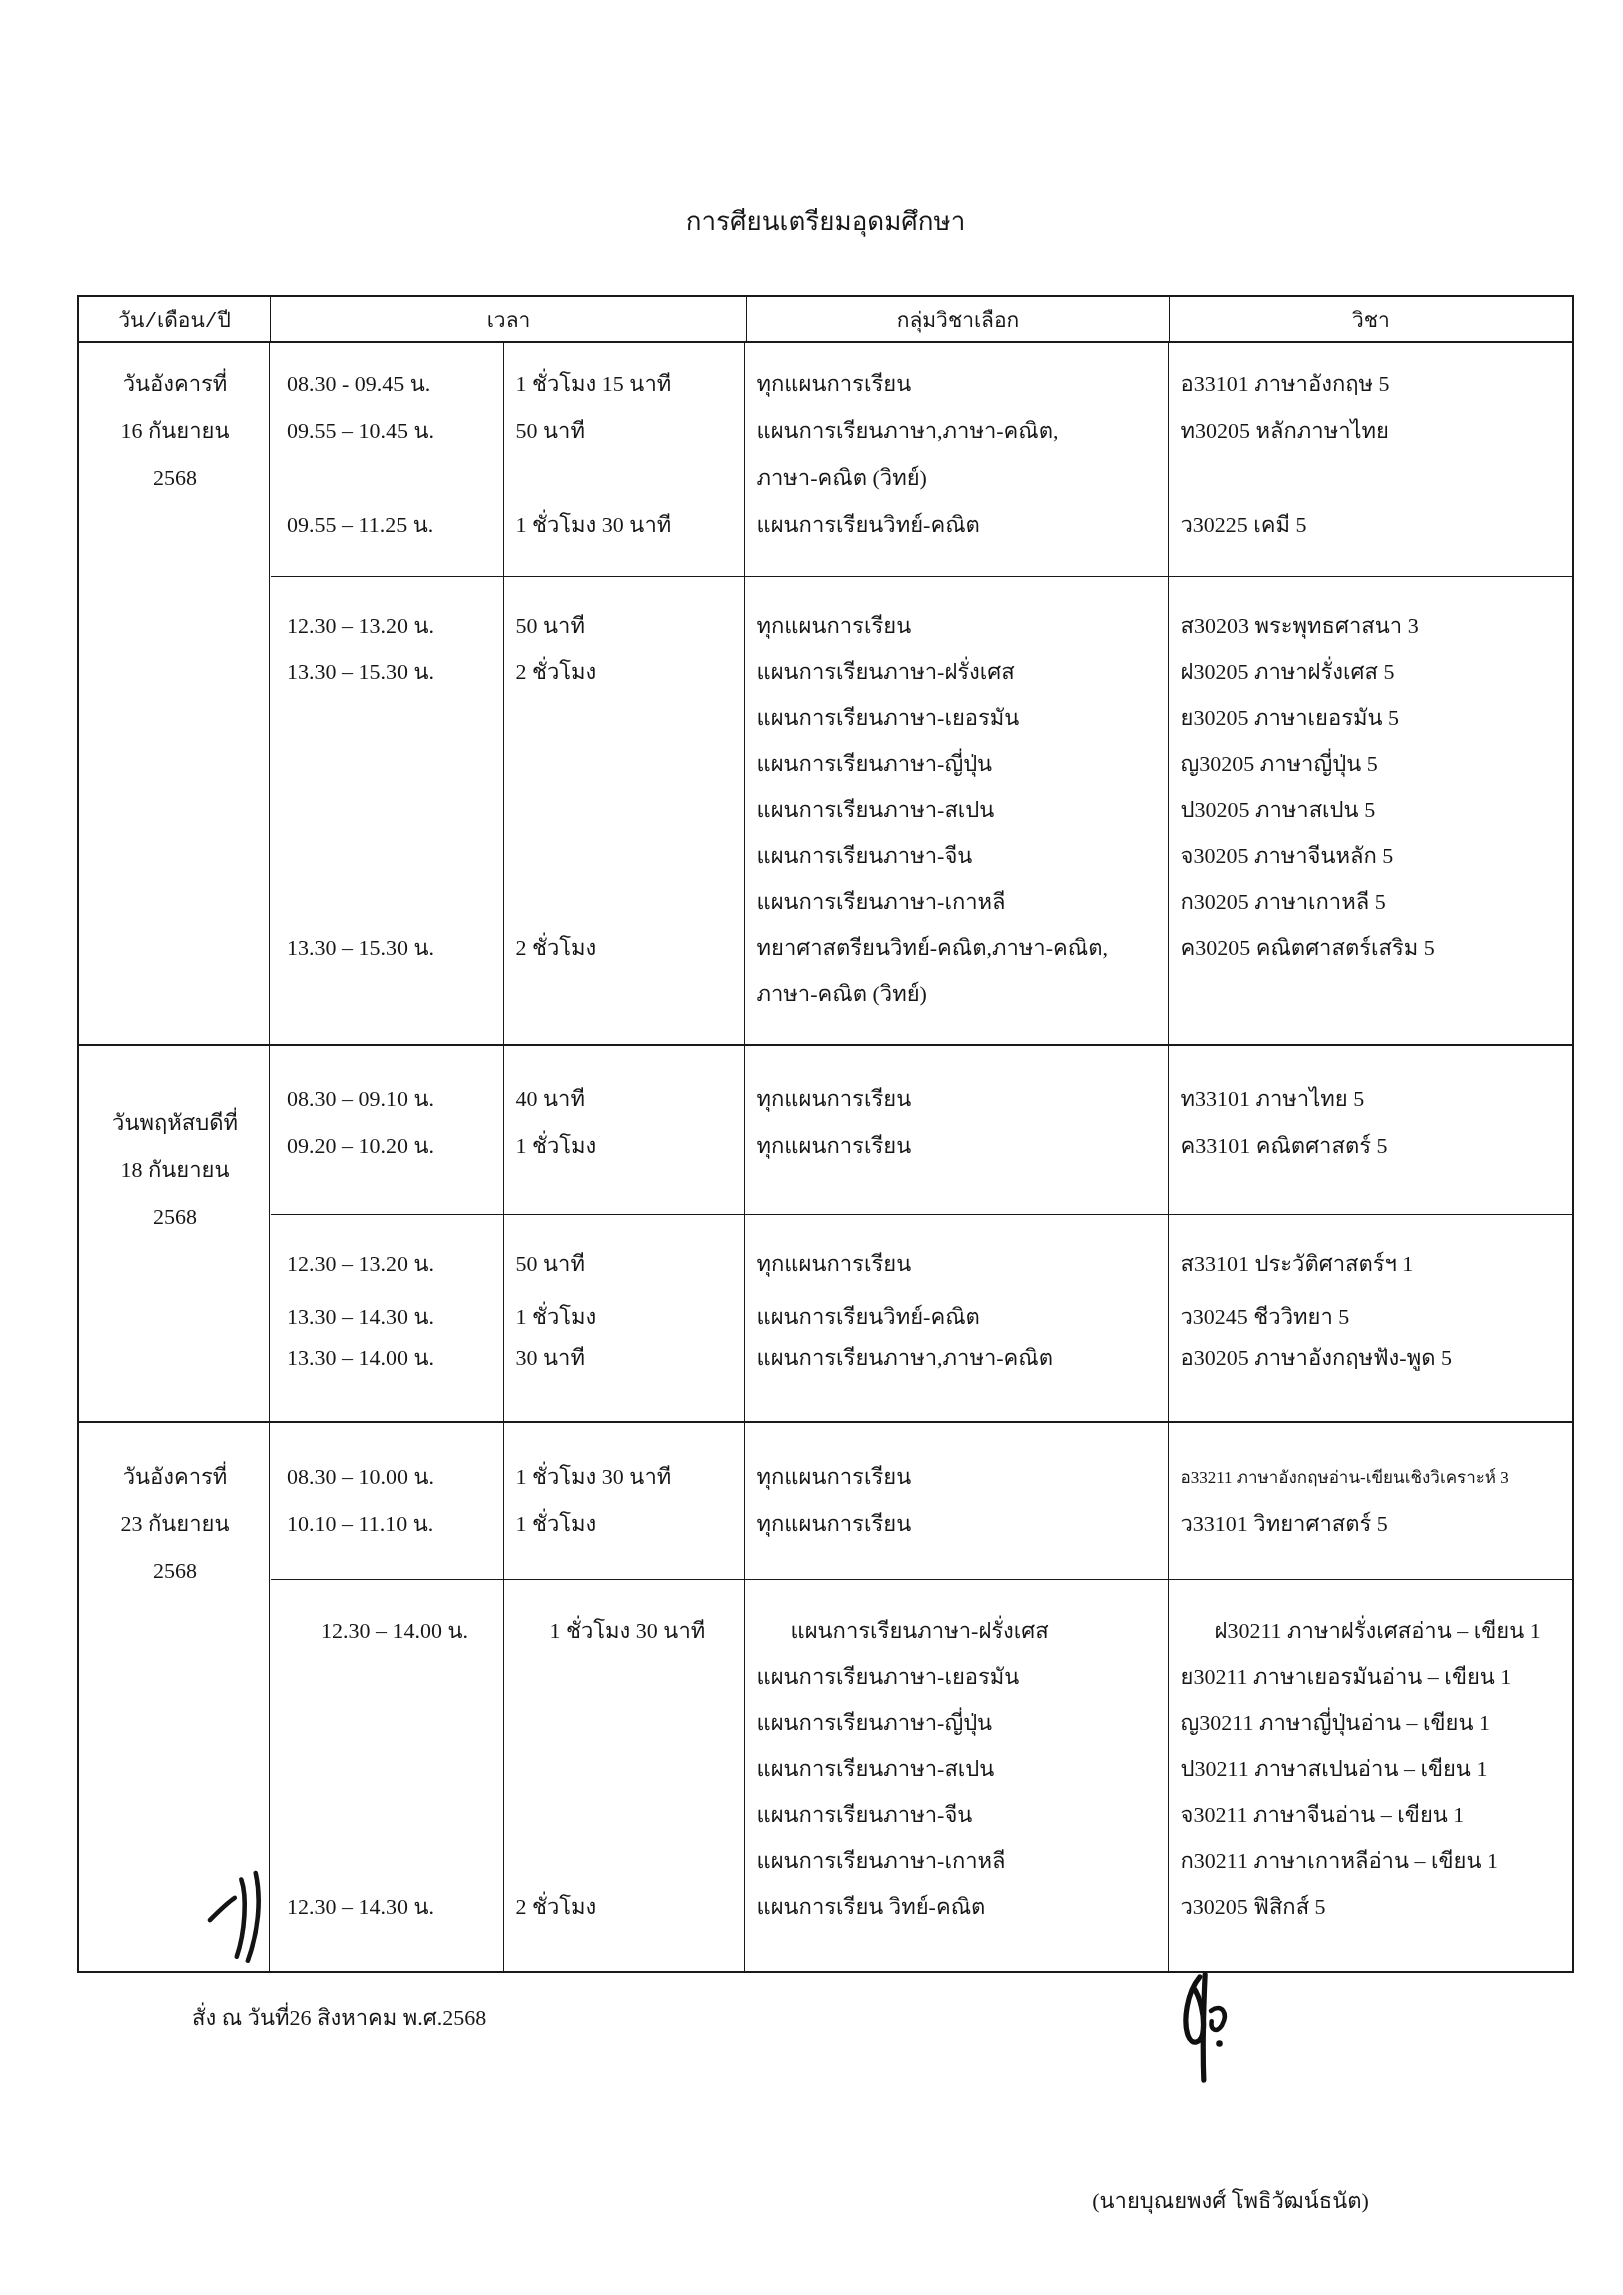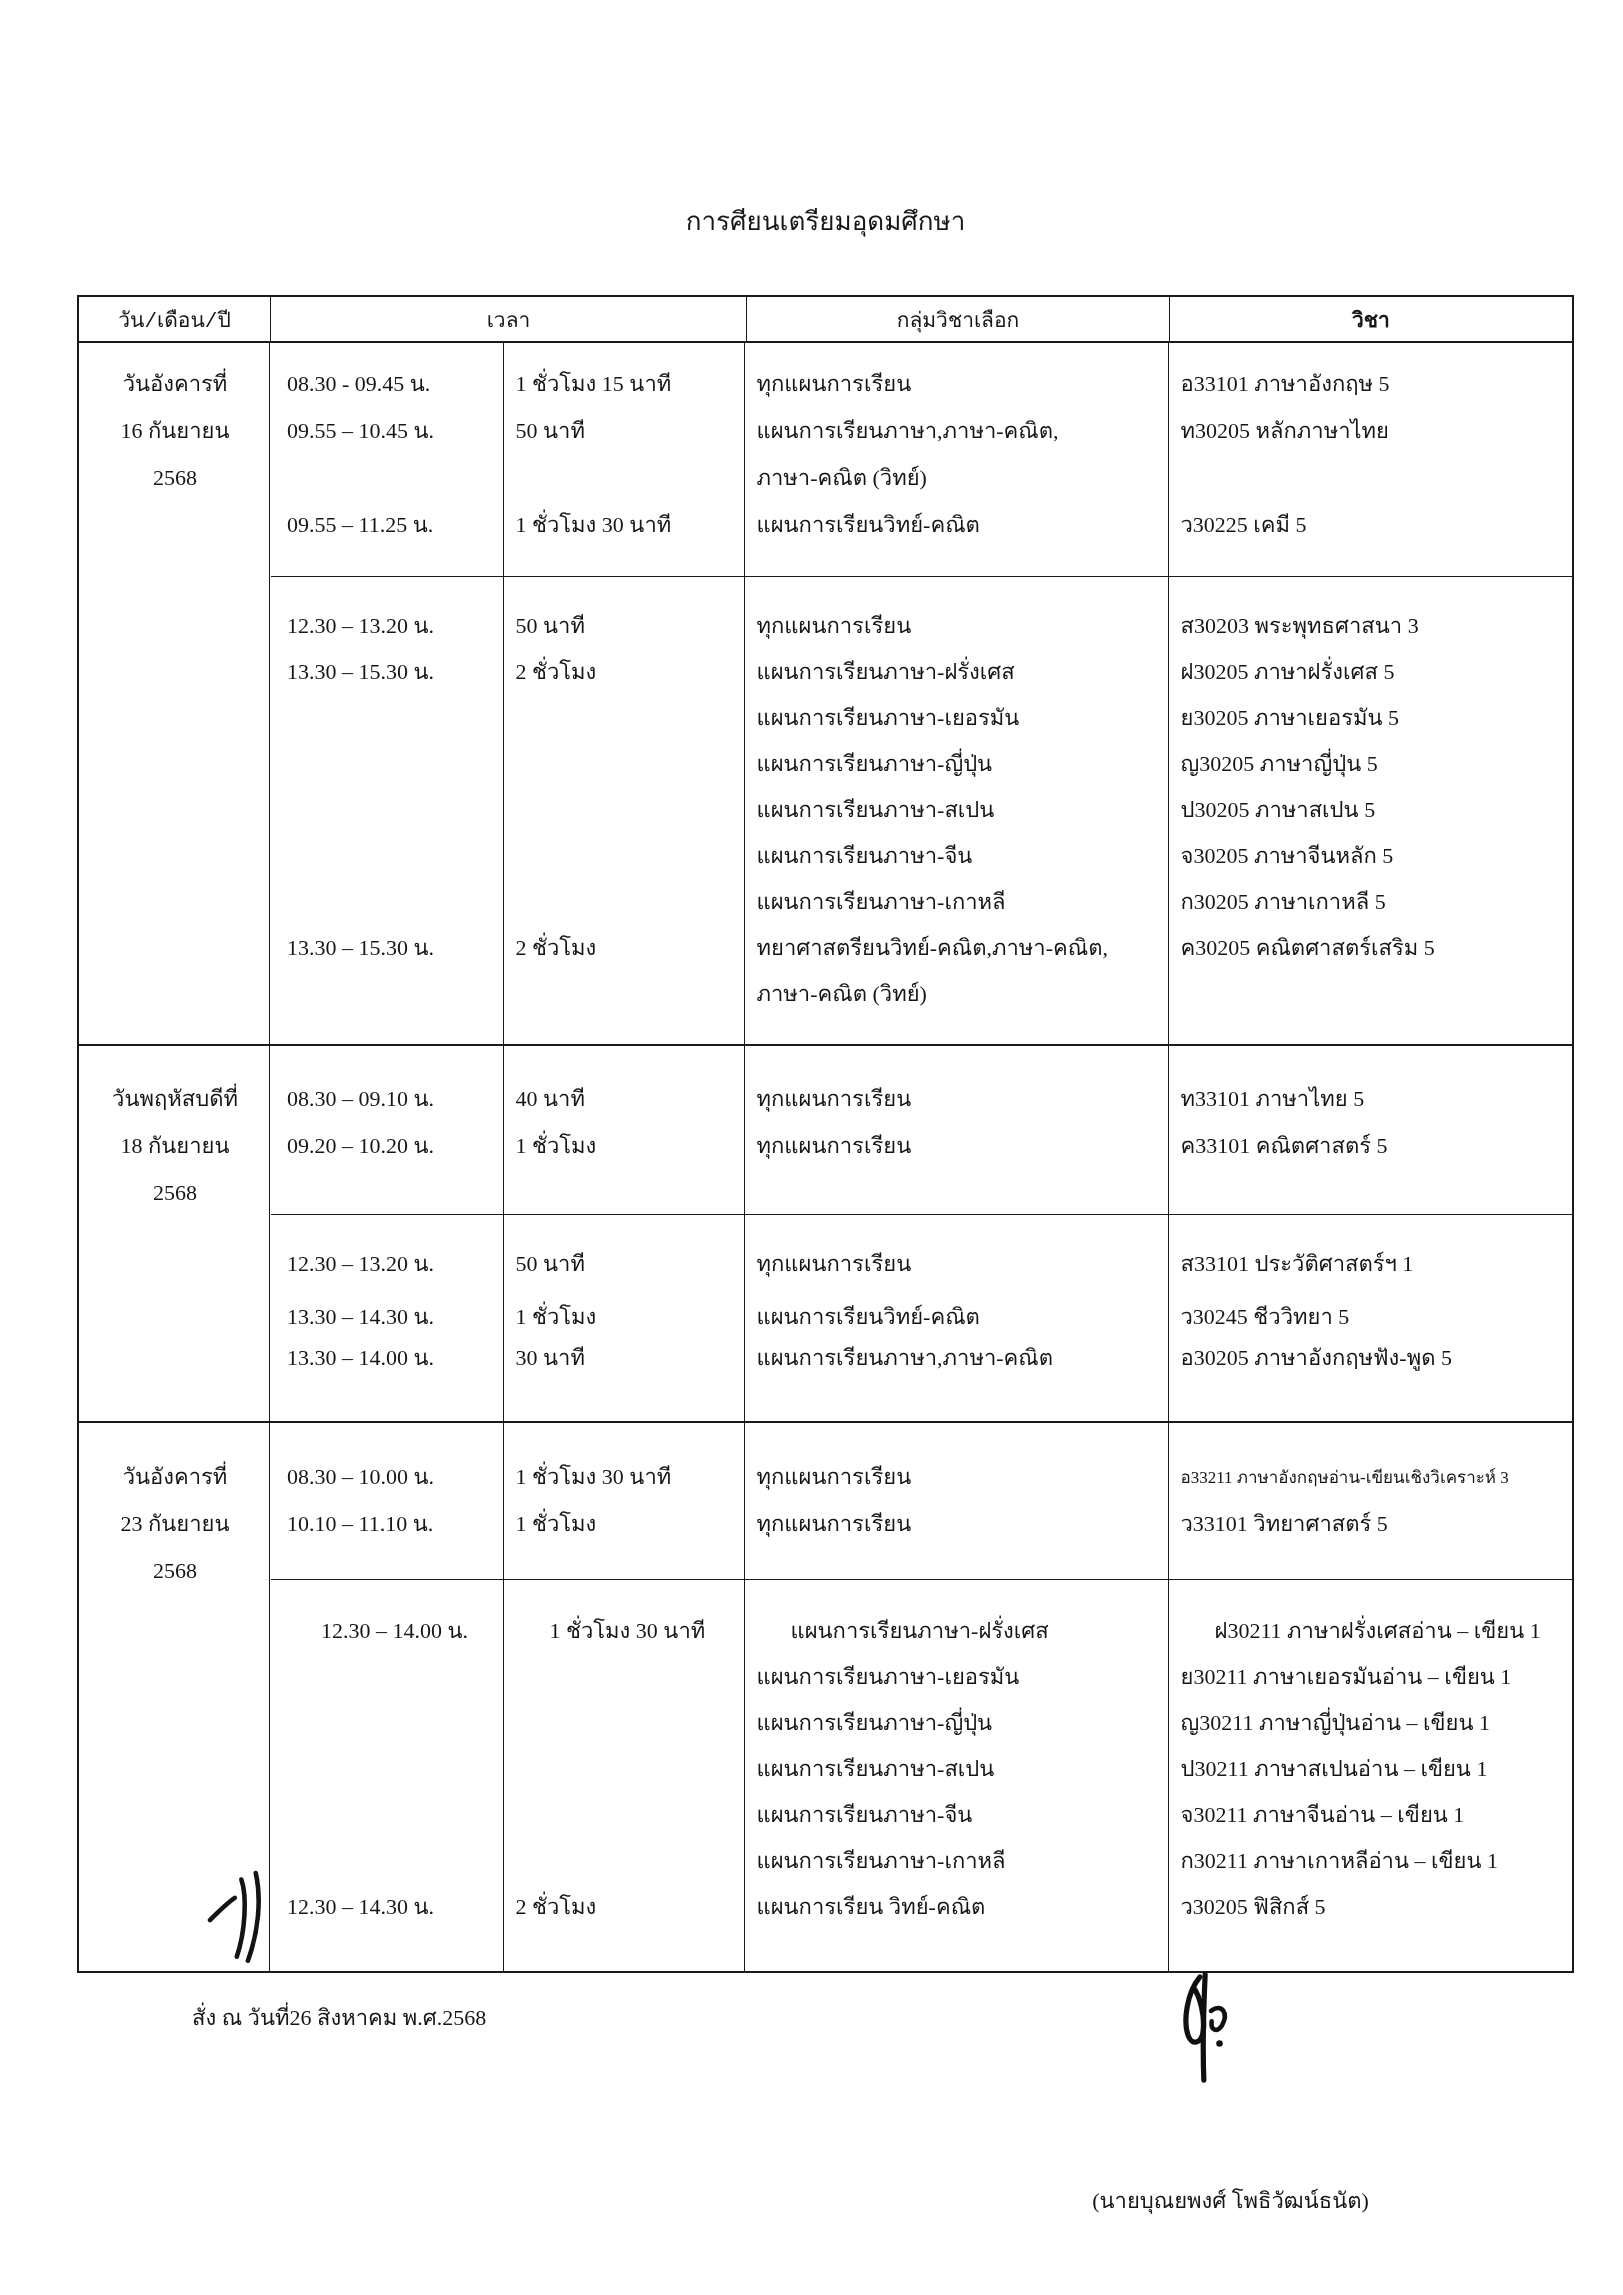--- a/index.html
+++ b/index.html
@@ -16,21 +16,21 @@
     position:absolute;left:77px;top:295px;width:1497px;
     border:2px solid #1a1a1a;box-sizing:border-box;background:#fff;
   }
   .thead{display:flex;height:46px;border-bottom:2px solid #1a1a1a;
     font-size:21px;box-sizing:border-box;}
   .th{box-sizing:border-box;display:flex;align-items:center;justify-content:center;
     white-space:nowrap;}
   .th-day{width:192px;border-right:1.3px solid #1a1a1a;font-family:Liberation Mono, monospace;}
   .th-time{width:476px;border-right:1.3px solid #1a1a1a;}
   .th-group{width:423px;border-right:1.3px solid #1a1a1a;}
-  .th-subject{flex:1;font-weight:bold;}
+  .th-subject{flex:1;}
   .tbody{position:relative;font-size:22px;}
   .vline{position:absolute;top:0;bottom:0;width:1.3px;background:#1a1a1a;}
   .vl-1{left:190px;} .vl-2{left:424px;} .vl-3{left:665px;} .vl-4{left:1089px;}
   .day-section{display:flex;box-sizing:border-box;}
   .day-sep{border-top:2px solid #1a1a1a;}
   .day-cell{width:192px;box-sizing:border-box;text-align:center;line-height:47px;}
   .day-right{flex:1;display:flex;flex-direction:column;}
   .block{box-sizing:border-box;overflow:hidden;}
   .block-sep{border-top:1.3px solid #1a1a1a;}
   .row{display:flex;}
@@ -158,21 +158,21 @@
               <div class="row" style="height: 46px;">
                 <div class="cell c-time"></div>
                 <div class="cell c-dur"></div>
                 <div class="cell c-group">ภาษา-คณิต (วิทย์)</div>
                 <div class="cell c-subj"></div>
               </div>
             </div>
           </div>
         </div>
         <div class="day-section day-sep">
-          <div class="day-cell" style="padding-top: 29px;">
+          <div class="day-cell" style="padding-top: 29px; margin-top: 24px;">
             <div>วันพฤหัสบดีที่</div>
             <div>18 กันยายน</div>
             <div>2568</div>
           </div>
           <div class="day-right">
             <div class="block" style="height: 168px; padding-top: 29px;">
               <div class="row" style="height: 47px;">
                 <div class="cell c-time">08.30 – 09.10 น.</div>
                 <div class="cell c-dur">40 นาที</div>
                 <div class="cell c-group">ทุกแผนการเรียน</div>

